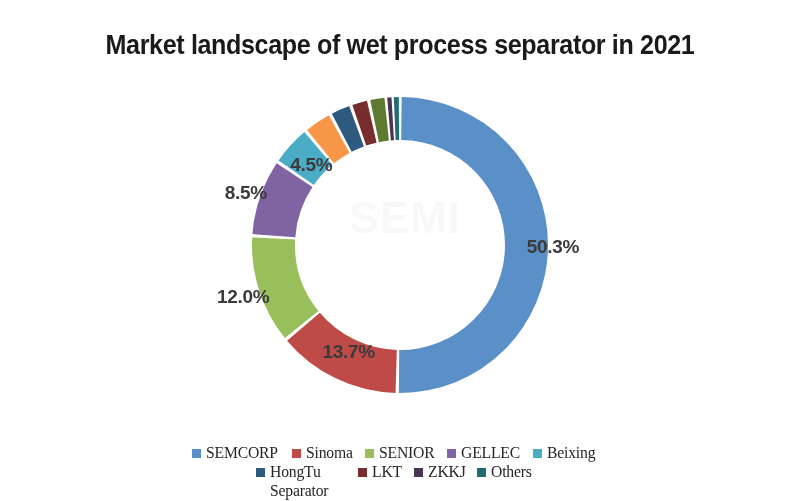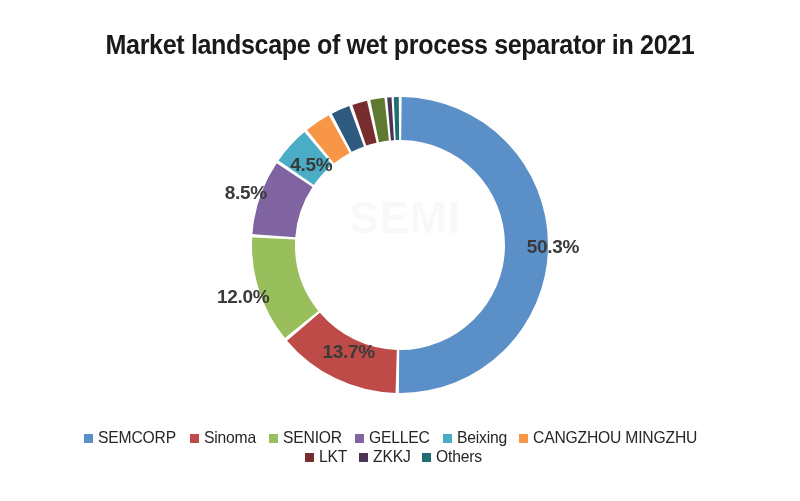--- a/index.html
+++ b/index.html
@@ -46,26 +46,26 @@
   .slice-label {
     font-family: "Liberation Sans", sans-serif;
     font-size: 19px;
     font-weight: bold;
     fill: #3a3a3a;
     letter-spacing: -0.3px;
   }
   .legend {
     position: absolute;
     left: 0;
-    top: 428px;
+    top: 443px;
     width: 800px;
     display: flex;
     flex-direction: column;
     align-items: center;
-    font-family: Liberation Sans, sans-serif;
+    font-family: Liberation Serif, serif;
   }
   .legend-row {
     display: flex;
     flex-direction: row;
     align-items: flex-start;
     justify-content: flex-start;
   }
   .legend-item {
     display: flex;
     flex-direction: row;
@@ -152,26 +152,26 @@
           <span class="legend-label">SENIOR</span>
         </div>
         <div class="legend-item">
           <span class="legend-swatch" style="background: rgb(128, 100, 162);"></span>
           <span class="legend-label">GELLEC</span>
         </div>
         <div class="legend-item">
           <span class="legend-swatch" style="background: rgb(75, 172, 198);"></span>
           <span class="legend-label">Beixing</span>
         </div>
-        <div class="legend-item">
-          <span class="legend-swatch" style="background: rgb(247, 150, 70);"></span>
-          <span class="legend-label">CANGZHOU MINGZHU</span>
-        </div>
       </div>
       <div class="legend-row">
+        <div class="legend-item">
+          <span class="legend-swatch" style="background: rgb(47, 90, 128);"></span>
+          <span class="legend-label wrap">HongTu Separator</span>
+        </div>
         <div class="legend-item">
           <span class="legend-swatch" style="background: rgb(119, 45, 45);"></span>
           <span class="legend-label">LKT</span>
         </div>
         <div class="legend-item">
           <span class="legend-swatch" style="background: rgb(74, 51, 85);"></span>
           <span class="legend-label">ZKKJ</span>
         </div>
         <div class="legend-item">
           <span class="legend-swatch" style="background: rgb(31, 110, 115);"></span>

